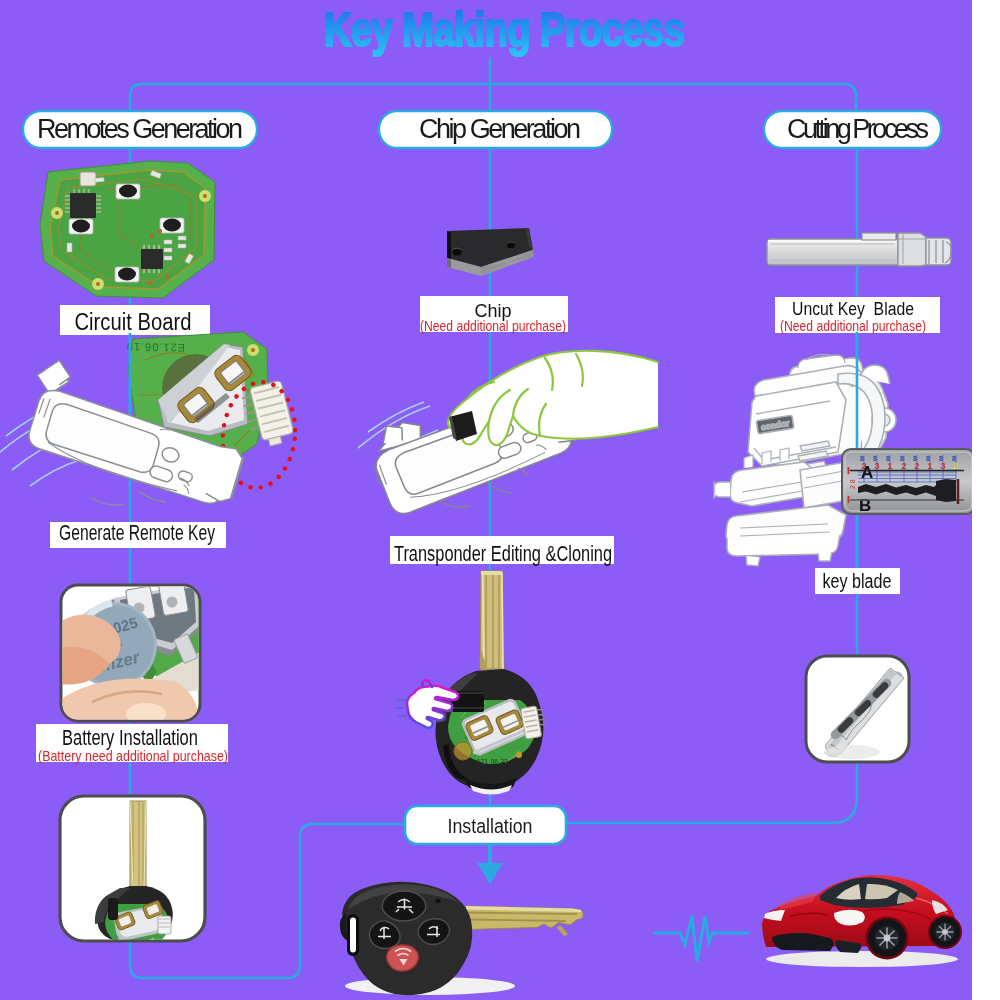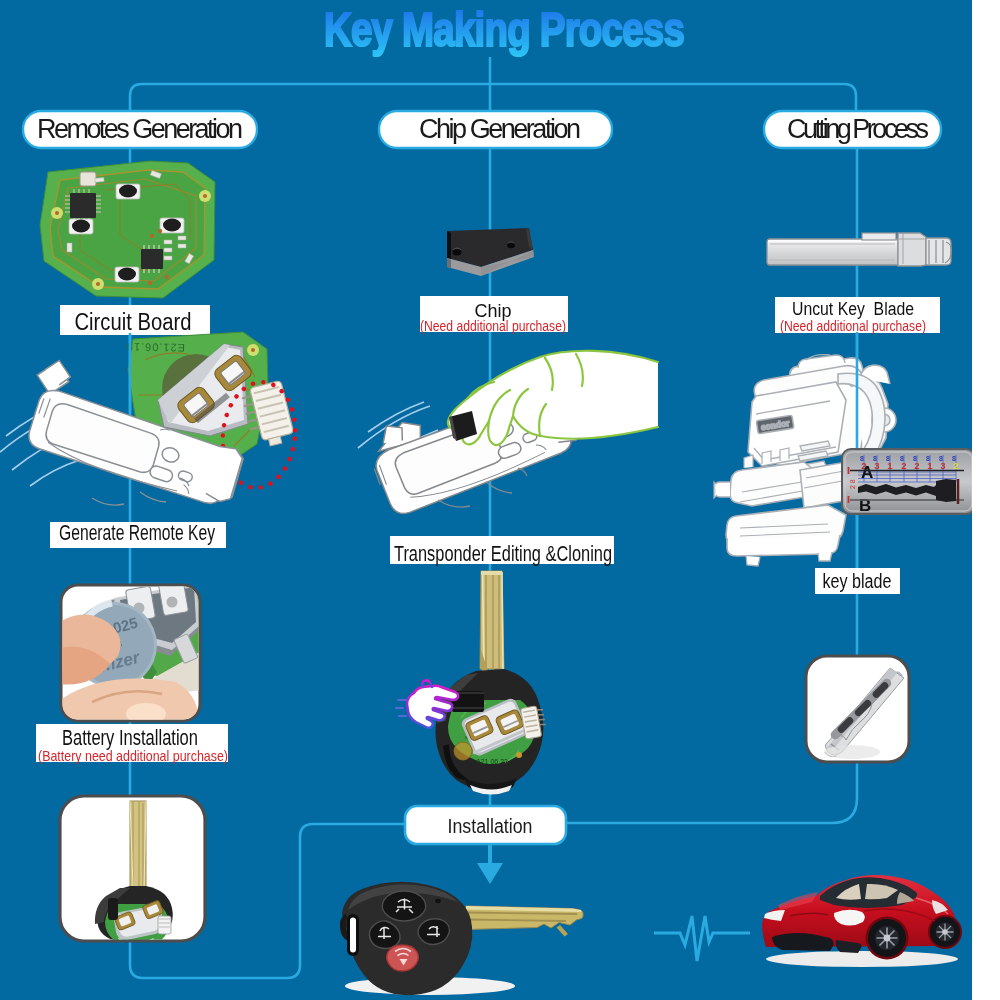--- a/index.html
+++ b/index.html
@@ -1,16 +1,16 @@
 <!DOCTYPE html>
 <html><head>
 <meta charset="utf-8">
 <style>
 html,body{margin:0;padding:0;background:#fff;}
-#wrap{position:relative;width:972px;height:1000px;background:#0369a1;overflow:hidden;}
+#wrap{position:relative;width:972px;height:1000px;background:#8b5cf6;overflow:hidden;}
 svg{position:absolute;top:0;left:0;}
 text{font-family:"Liberation Sans",sans-serif;}
 </style>
 </head>
 <body>
 <div id="wrap">
 <svg width="1000" height="1000" viewBox="0 0 1000 1000">
 <defs>
 <linearGradient id="titleGrad" x1="0" y1="0" x2="0" y2="1">
 <stop offset="0" stop-color="#1b6be8"></stop>

